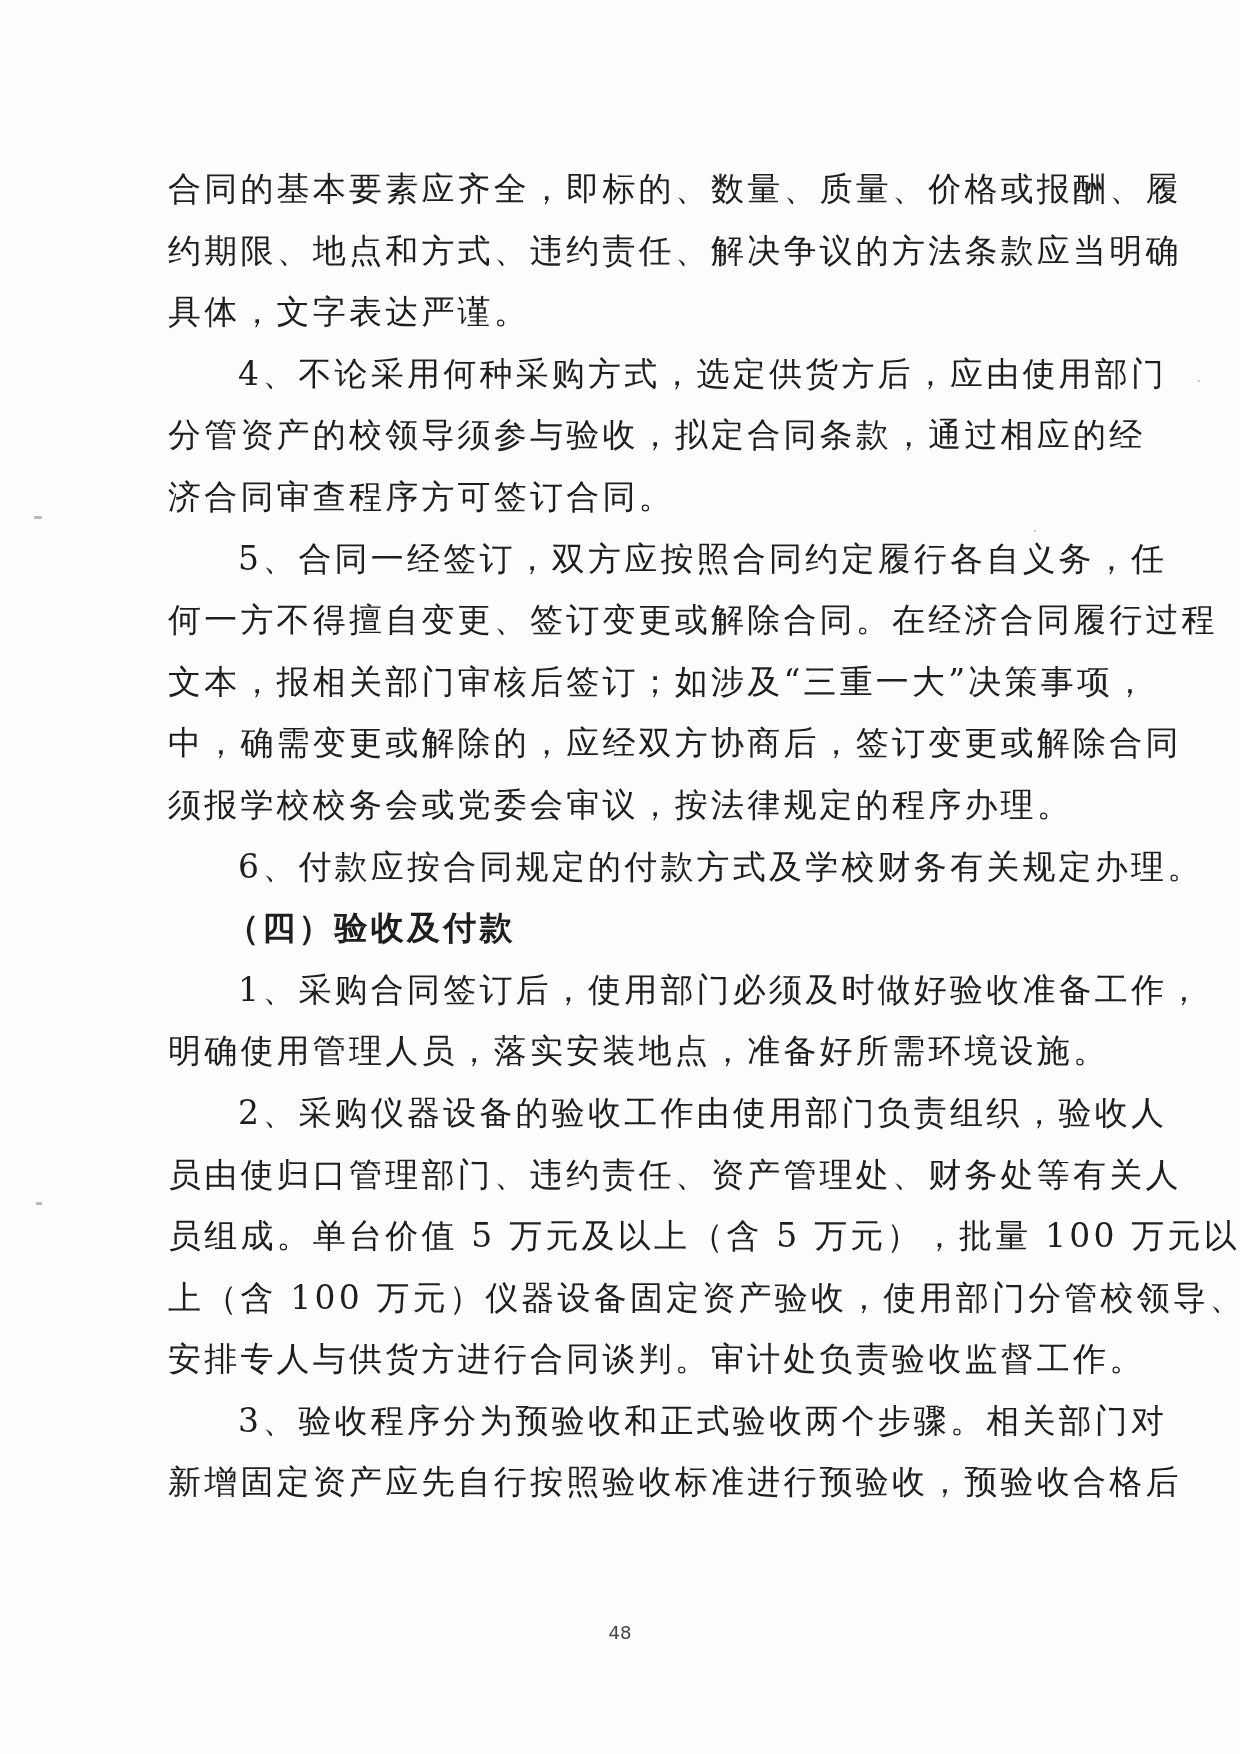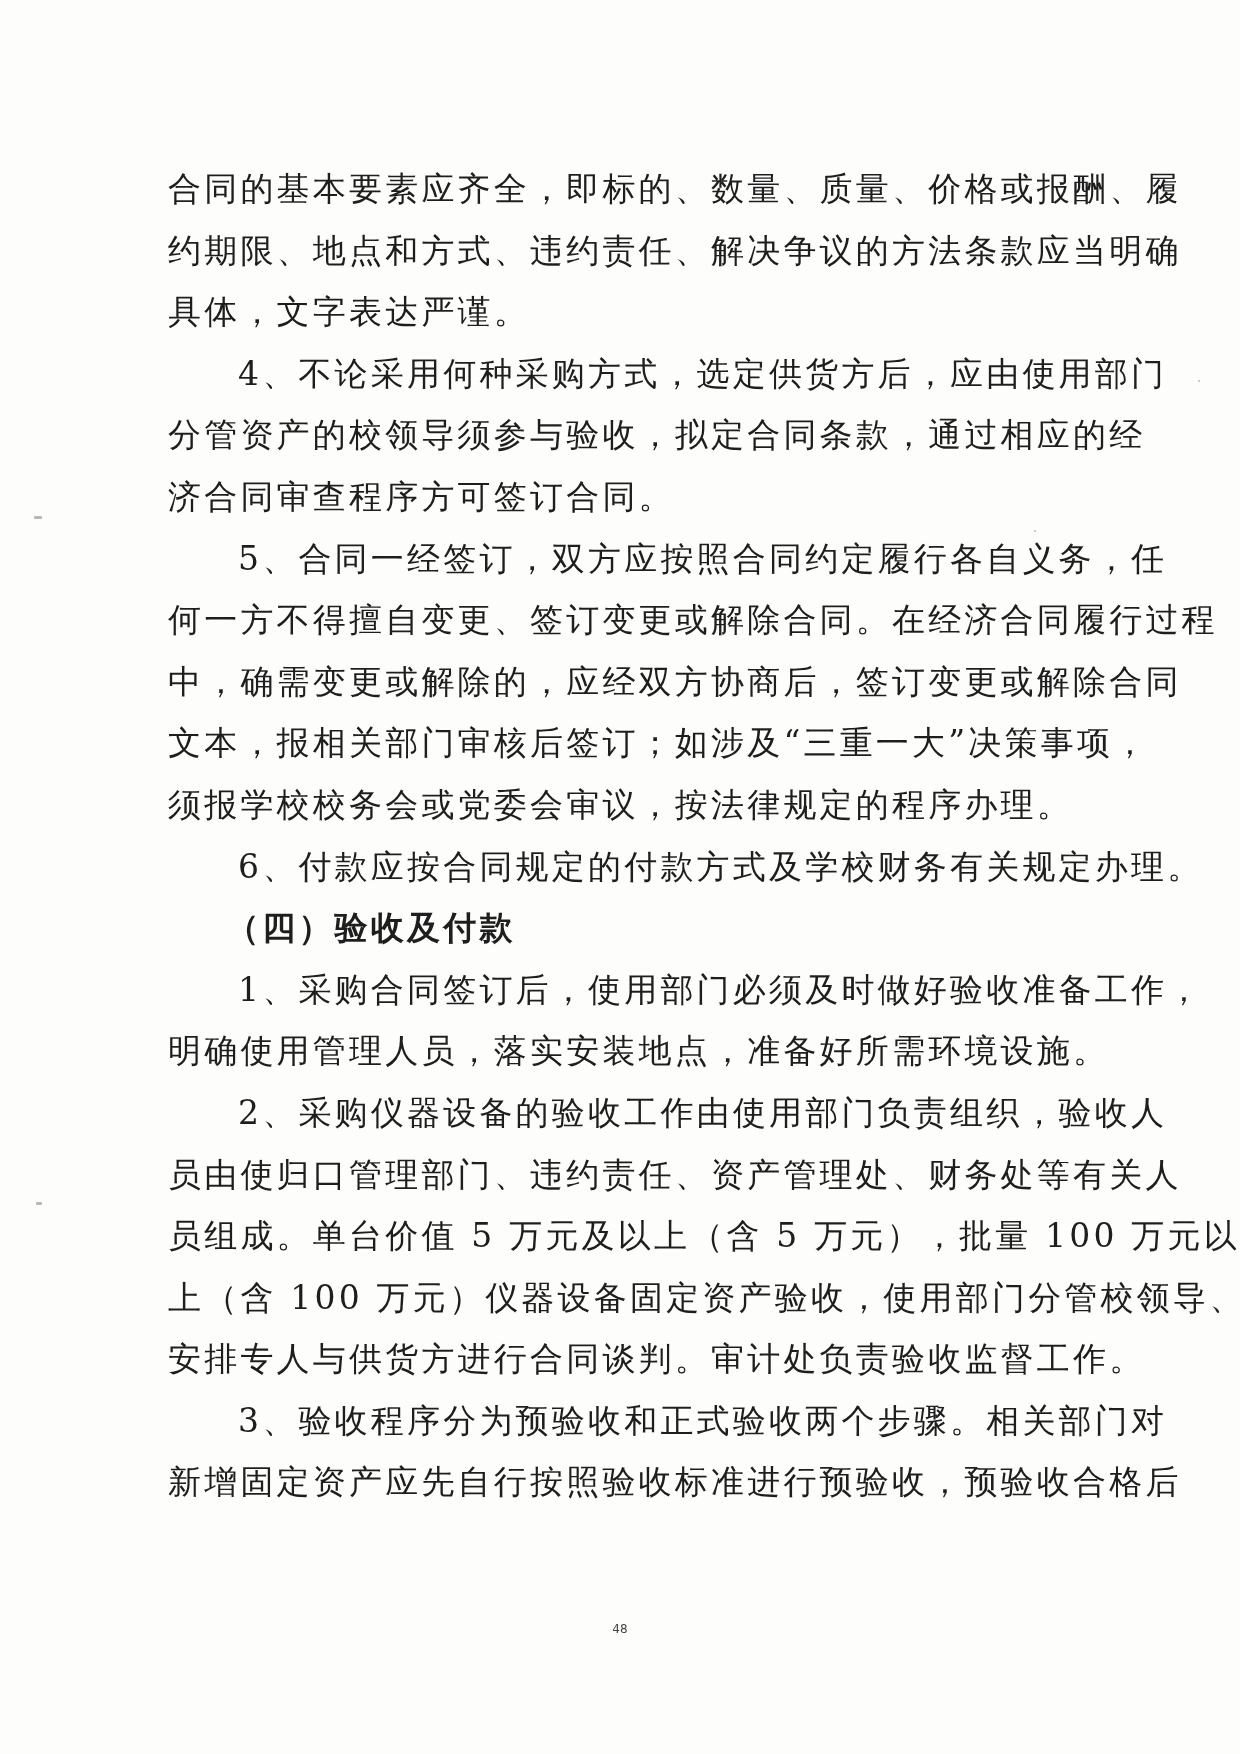--- a/index.html
+++ b/index.html
@@ -38,21 +38,21 @@
     }
     .line.indent { padding-left: 70px; text-align: right; }
     .line.heading { padding-left: 58px; font-weight: bold; }
     .page-number {
       position: absolute;
       left: 0;
       width: 1240px;
       top: 1622px;
       text-align: center;
       font-family: "DejaVu Sans", "Liberation Sans", sans-serif;
-      font-size: 12px;
+      font-size: 18px;
       color: #444;
     }
     .speck {
       position: absolute;
       background: #b8b8b8;
       border-radius: 1px;
     }
   </style>
 </head>
 <body>
@@ -61,22 +61,22 @@
 
   <div class="body-text">
     <div class="line">合同的基本要素应齐全，即标的、数量、质量、价格或报酬、履</div>
     <div class="line">约期限、地点和方式、违约责任、解决争议的方法条款应当明确</div>
     <div class="line">具体，文字表达严谨。</div>
     <div class="line indent">4、不论采用何种采购方式，选定供货方后，应由使用部门</div>
     <div class="line">分管资产的校领导须参与验收，拟定合同条款，通过相应的经</div>
     <div class="line">济合同审查程序方可签订合同。</div>
     <div class="line indent">5、合同一经签订，双方应按照合同约定履行各自义务，任</div>
     <div class="line">何一方不得擅自变更、签订变更或解除合同。在经济合同履行过程</div>
+    <div class="line">文本，报相关部门审核后签订；如涉及“三重一大”决策事项，</div>
     <div class="line">中，确需变更或解除的，应经双方协商后，签订变更或解除合同</div>
-    <div class="line">文本，报相关部门审核后签订；如涉及“三重一大”决策事项，</div>
     <div class="line">须报学校校务会或党委会审议，按法律规定的程序办理。</div>
     <div class="line indent">6、付款应按合同规定的付款方式及学校财务有关规定办理。</div>
     <div class="line heading">（四）验收及付款</div>
     <div class="line indent">1、采购合同签订后，使用部门必须及时做好验收准备工作，</div>
     <div class="line">明确使用管理人员，落实安装地点，准备好所需环境设施。</div>
     <div class="line indent">2、采购仪器设备的验收工作由使用部门负责组织，验收人</div>
     <div class="line">员由使归口管理部门、违约责任、资产管理处、财务处等有关人</div>
     <div class="line">员组成。单台价值 5 万元及以上（含 5 万元），批量 100 万元以</div>
     <div class="line">上（含 100 万元）仪器设备固定资产验收，使用部门分管校领导、</div>
     <div class="line">安排专人与供货方进行合同谈判。审计处负责验收监督工作。</div>

